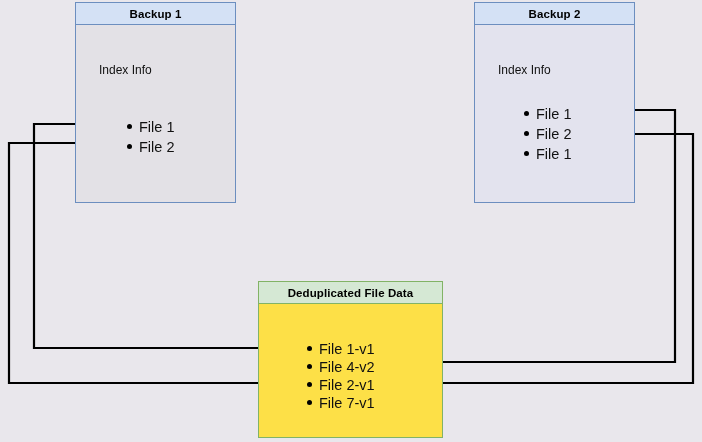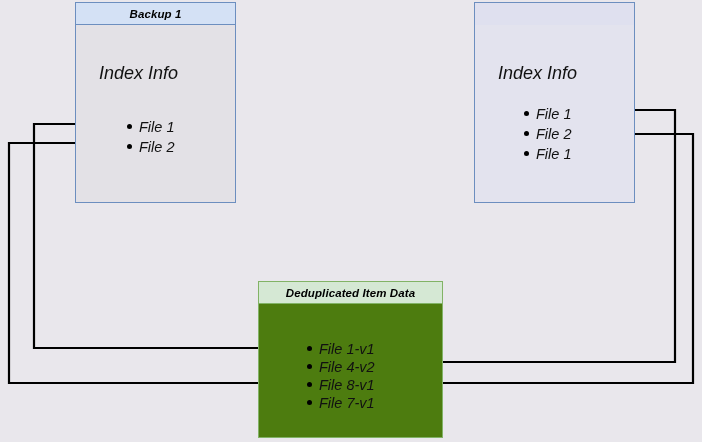--- a/index.html
+++ b/index.html
@@ -7,21 +7,20 @@
     padding: 0;
     background: #e9e7ec;
   }
   #canvas {
     position: relative;
     width: 702px;
     height: 442px;
     background: #e9e7ec;
     font-family: "Liberation Sans", sans-serif;
     overflow: hidden;
-    font-style: italic;
   }
   .box {
     position: absolute;
     box-sizing: border-box;
     border: 1.6px solid #6c8ebf;
     background: #dfe0ef;
   }
   .box.green {
     border-color: #82b366;
     background: #e4e4ee;
@@ -50,25 +49,25 @@
   .box-body {
     position: absolute;
     left: 0;
     right: 0;
     top: 22px;
     bottom: 0;
     background: #e4e3eb;
   }
   .box.b1 .box-body { background: #e3e1e6; }
   .box.b2 .box-body { background: #e3e3ee; }
-  .box.green .box-body { background: #4d7c0f; }
+  .box.green .box-body { background: #fde047; }
 
   .index-label {
     position: absolute;
-    font-size: 18px;
+    font-size: 12px;
     color: #111;
     white-space: nowrap;
   }
   .bullet-list {
     position: absolute;
   }
   .bullet-row {
     position: relative;
     height: 20px;
     white-space: nowrap;
@@ -145,54 +144,55 @@
         </div>
         <div class="bullet-row">
           <span class="bullet-dot"></span>
           <span class="bullet-text">File 2</span>
         </div>
       </div>
     </div>
   </div>
 
   <div class="box b2" style="left:474px; top:2px; width:161px; height:201px;">
+    <div class="box-header">Backup 2</div>
     <div class="box-body">
       <div class="index-label" style="left:23px; top:38px;">Index Info</div>
       <div class="bullet-list" style="left:49px; top:79px;">
         <div class="bullet-row">
           <span class="bullet-dot"></span>
           <span class="bullet-text">File 1</span>
         </div>
         <div class="bullet-row">
           <span class="bullet-dot"></span>
           <span class="bullet-text">File 2</span>
         </div>
         <div class="bullet-row">
           <span class="bullet-dot"></span>
           <span class="bullet-text">File 1</span>
         </div>
       </div>
     </div>
   </div>
 
   <div class="box green" style="left:258px; top:281px; width:185px; height:157px;">
-    <div class="box-header">Deduplicated Item Data</div>
+    <div class="box-header">Deduplicated File Data</div>
     <div class="box-body">
       <div class="bullet-list" style="left:48px; top:36px;">
         <div class="bullet-row" style="height:18px;">
           <span class="bullet-dot" style="top:6px;"></span>
           <span class="bullet-text" style="line-height:18px;">File 1-v1</span>
         </div>
         <div class="bullet-row" style="height:18px;">
           <span class="bullet-dot" style="top:6px;"></span>
           <span class="bullet-text" style="line-height:18px;">File 4-v2</span>
         </div>
         <div class="bullet-row" style="height:18px;">
           <span class="bullet-dot" style="top:6px;"></span>
-          <span class="bullet-text" style="line-height:18px;">File 8-v1</span>
+          <span class="bullet-text" style="line-height:18px;">File 2-v1</span>
         </div>
         <div class="bullet-row" style="height:18px;">
           <span class="bullet-dot" style="top:6px;"></span>
           <span class="bullet-text" style="line-height:18px;">File 7-v1</span>
         </div>
       </div>
     </div>
   </div>
 
 </div>

